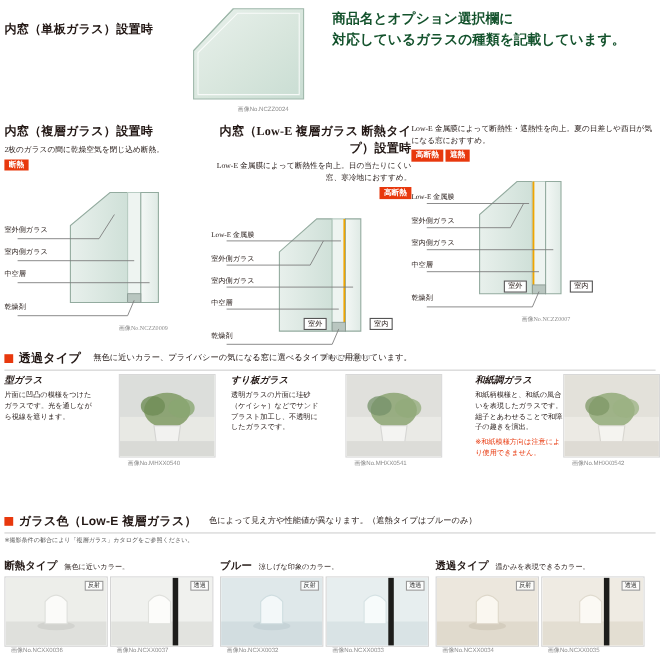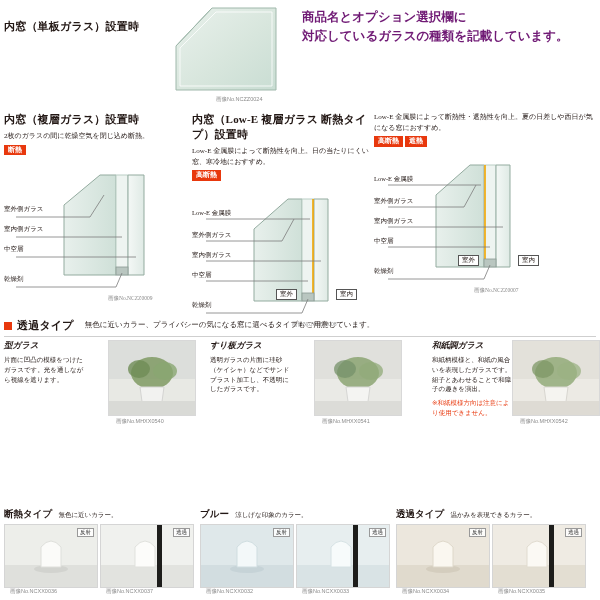--- a/index.html
+++ b/index.html
@@ -29,27 +29,27 @@
     border:1px solid #555;padding:0 3px;background:#fff;white-space:nowrap;
   }
 
   
   #sec-single{position:absolute;left:4px;top:6px;width:180px;margin-top:13px;}
   #single-glass{position:absolute;left:168px;top:4px;width:116px;height:92px;}
   #single-cap{position:absolute;left:216px;top:96px;}
 
   #headline{
     position:absolute;left:302px;top:8px;width:294px;
-    color:#701a75;font-size:12.5px;font-weight:bold;line-height:1.5;
+    color:#14532d;font-size:12.5px;font-weight:bold;line-height:1.5;
   }
 
   
   .panel{position:absolute;top:112px;font-family:Liberation Serif, serif;}
   #panel1{left:4px;width:188px;}
-  #panel2{left:192px;width:182px;}
+  #panel2{left:192px;width:182px;text-align:right;}
   #panel3{left:374px;width:222px;}
   .panel .ttl{display:block;margin-bottom:4px;}
   .panel .desc{font-size:7px;line-height:1.5;margin:0 0 3px 0;}
   .glassbox{position:relative;width:100%;height:150px;margin-top:2px;}
 
   
   #sec-trans{position:absolute;left:4px;top:318px;width:592px;}
   .sechead{display:flex;align-items:center;gap:5px;}
   .sqmark{width:8px;height:8px;background:#231815;display:inline-block;}
   .sqmark.red{background:#e8380d;}
@@ -277,20 +277,29 @@
         <ellipse cx="43" cy="32" rx="21" ry="16" fill="#8da873" opacity=".8"></ellipse>
         <ellipse cx="30" cy="28" rx="11" ry="9" fill="#7d9766" opacity=".75"></ellipse>
         <ellipse cx="56" cy="30" rx="12" ry="9" fill="#9bb183" opacity=".75"></ellipse>
         <path d="M31 46 h24 l-3 22 h-18 z" fill="#f5f4f0" stroke="#d8d6d0"></path>
         <rect x="0" y="60" width="86" height="14" fill="#dedbd4"></rect>
       </svg>
       <div class="cap" style="position:absolute;left:516px;top:78px;">画像No.MHXX0542</div>
     </div>
   </div>
 
+  <div id="sec-color">
+    <div class="sechead">
+      <span class="sqmark red"></span>
+      <span class="ttl">ガラス色（Low-E 複層ガラス）</span>
+      <span class="sub" style="margin-left:6px;">色によって見え方や性能値が異なります。（遮熱タイプはブルーのみ）</span>
+    </div>
+    <div style="border-bottom:1px solid #cfcfcf;margin-top:3px;"></div>
+    <div id="color-note">※撮影条件の都合により「複層ガラス」カタログをご参照ください。</div>
+  </div>
 
   <div class="ccol" style="left:4px;">
     <span class="cname">断熱タイプ</span>
     <span class="cdesc">無色に近いカラー。</span>
   </div>
   <div class="cpair" style="left:4px;">
     <div class="cimg">
       <svg viewBox="0 0 92 62" width="92" height="62">
         <rect width="92" height="62" fill="#edeeea"></rect>
         <rect x="0" y="40" width="92" height="22" fill="#dfe0dc"></rect>

